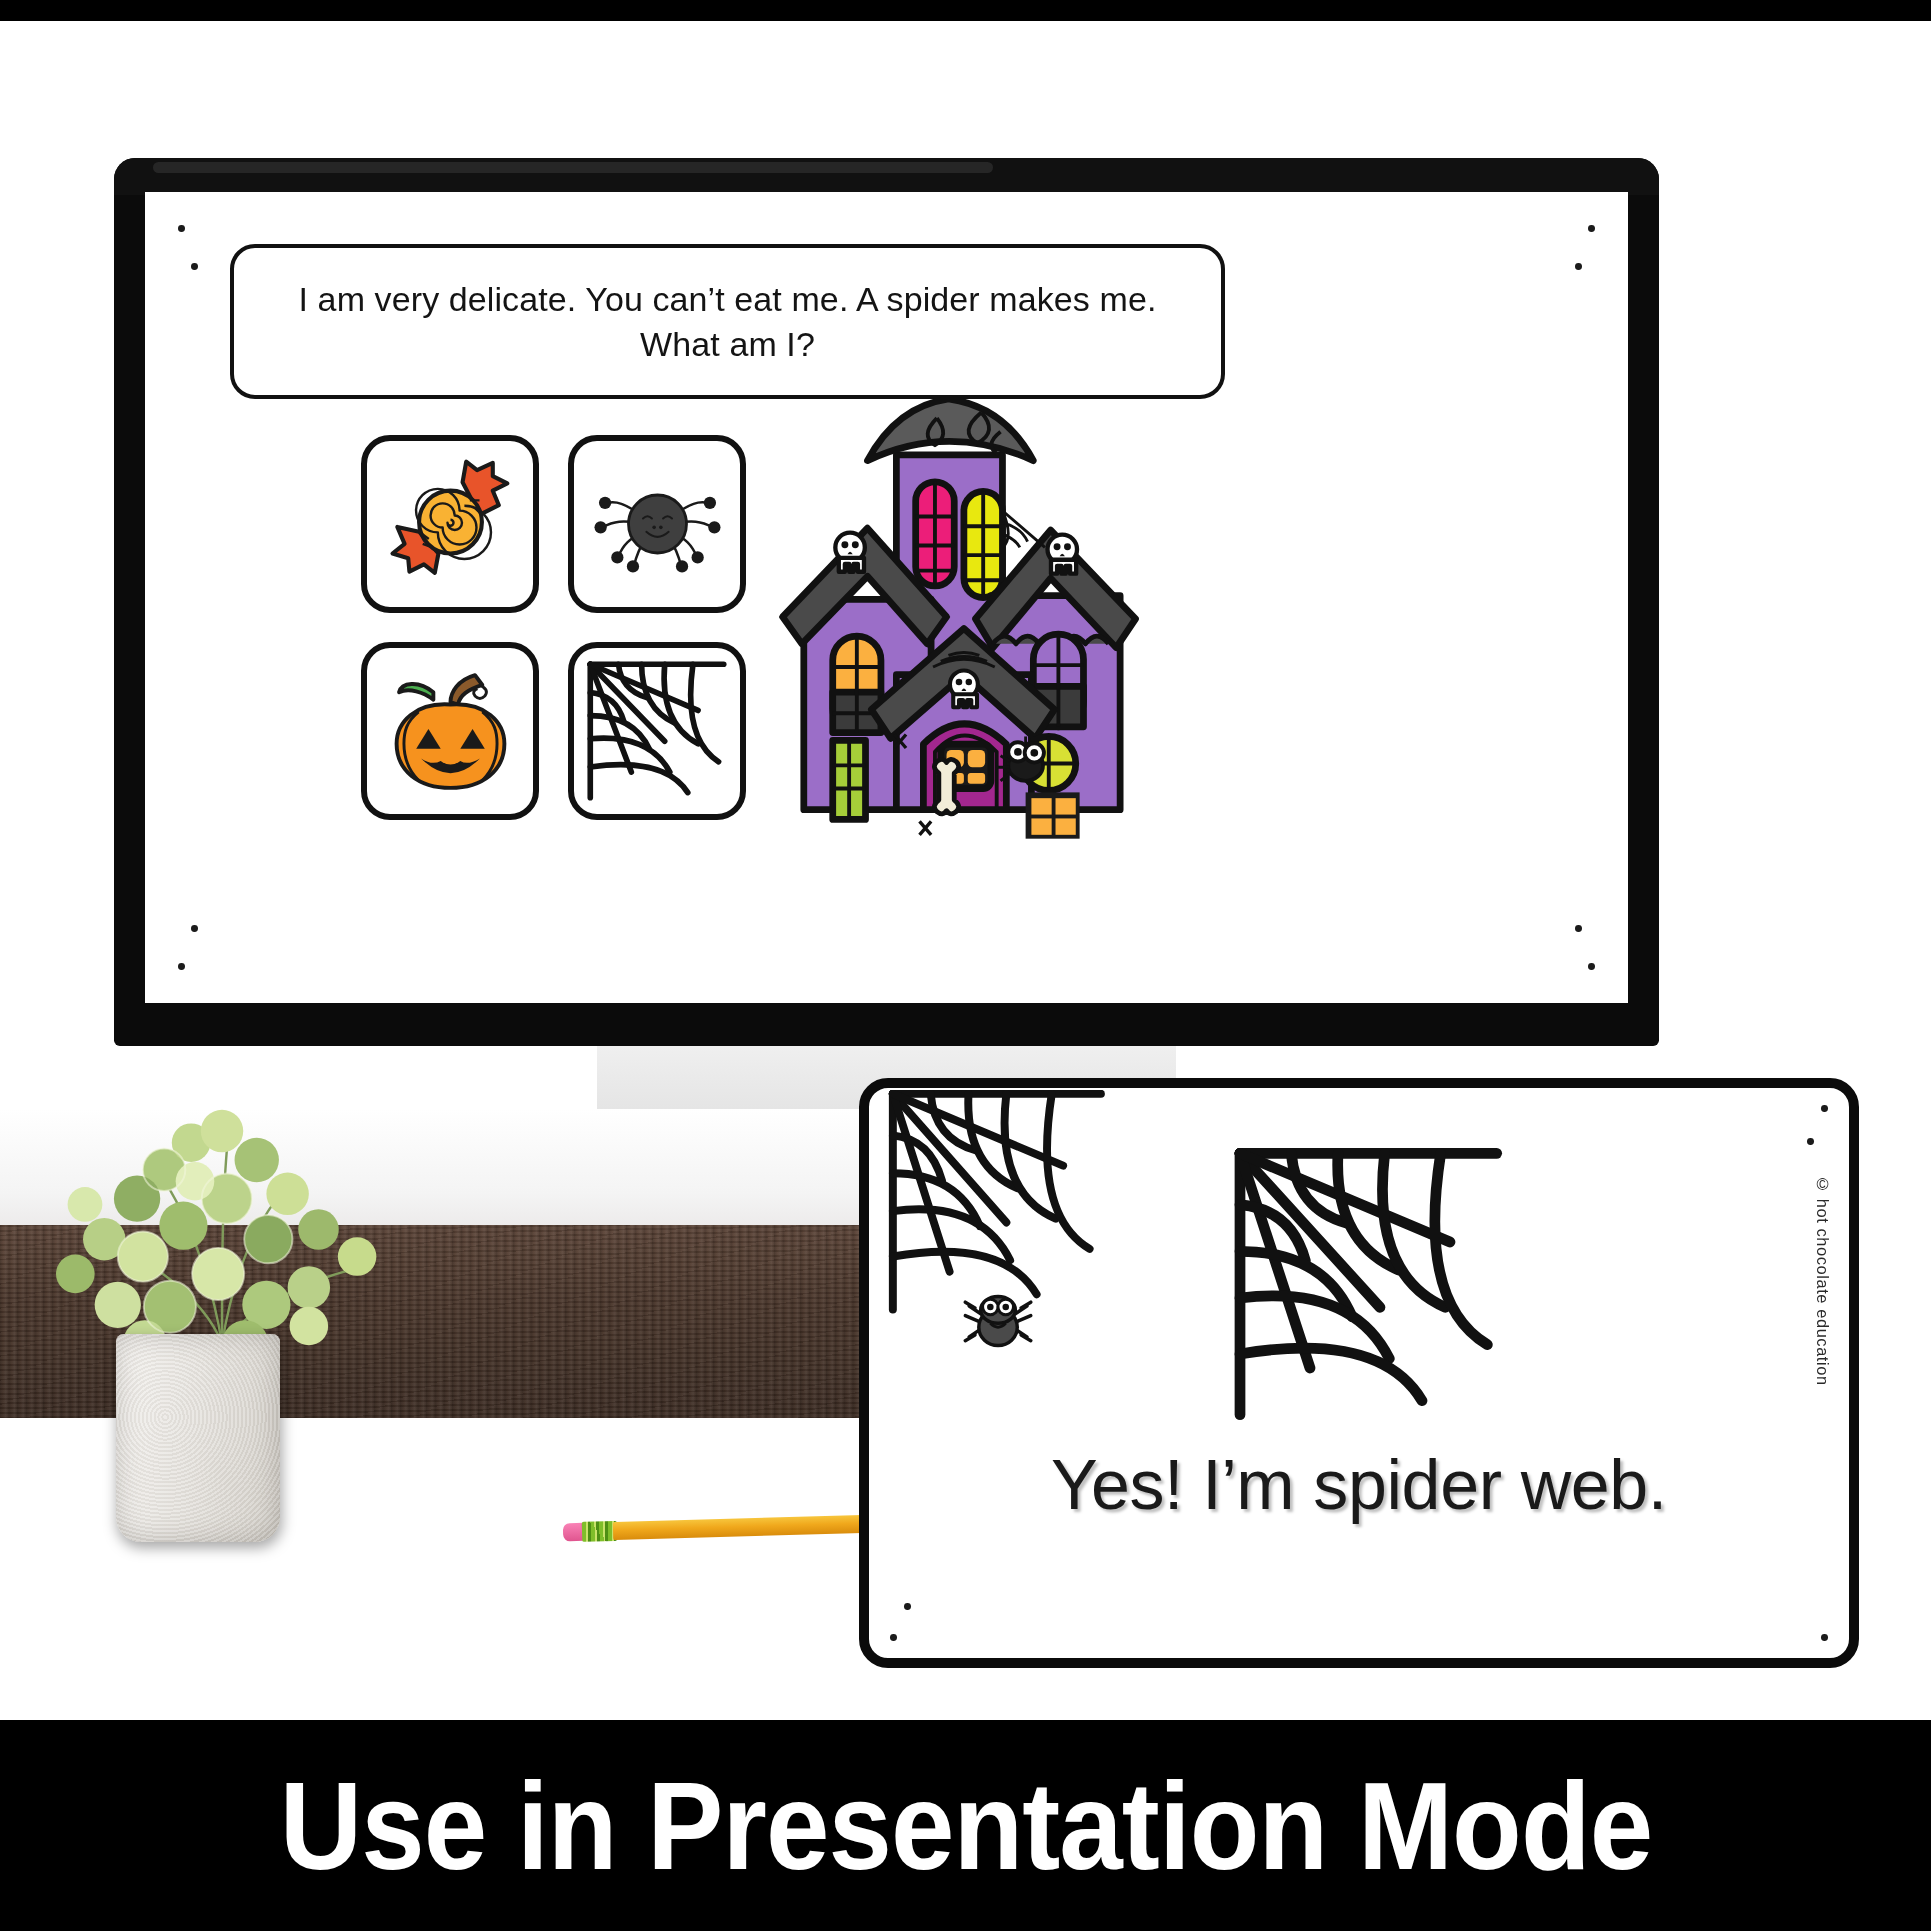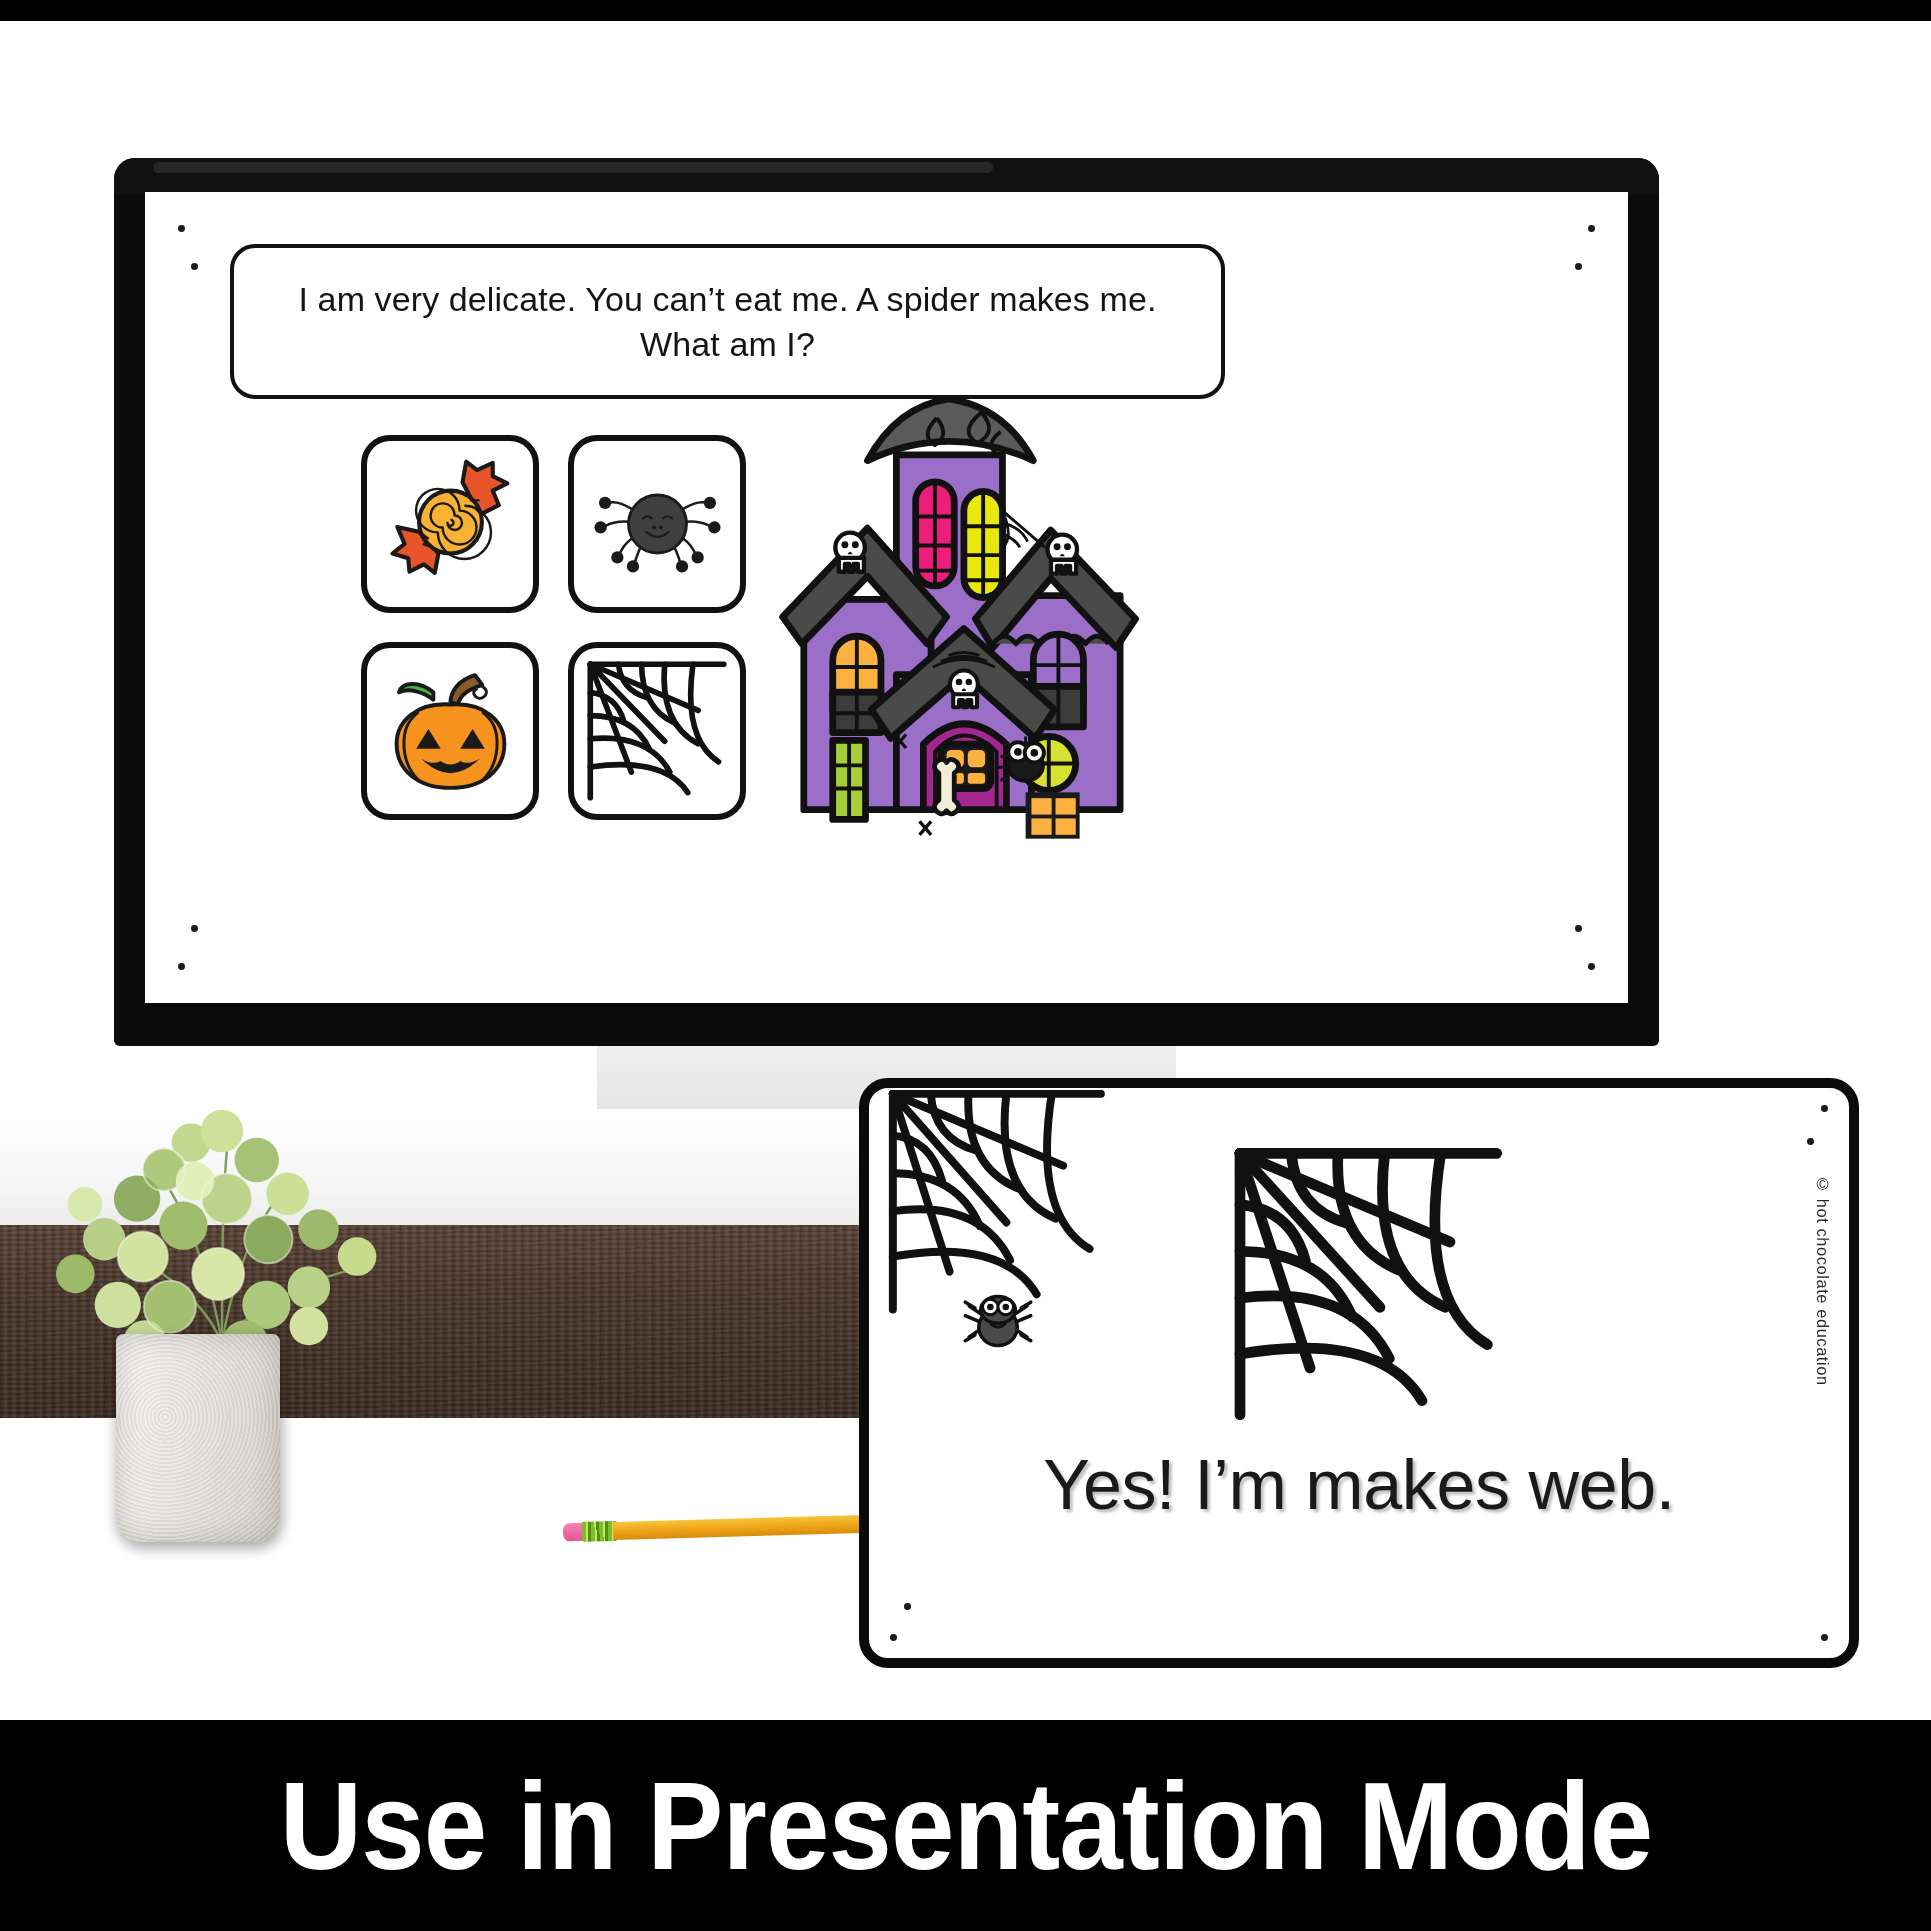--- a/index.html
+++ b/index.html
@@ -441,21 +441,21 @@
             <path d="M6 66 Q54 60 70 92"></path>
               <path d="M6 90 Q66 80 84 110"></path>
             <path d="M28 4 Q30 28 52 34"></path>
               <path d="M48 4 Q46 42 74 54"></path>
             <path d="M68 4 Q62 56 94 70"></path>
               <path d="M92 4 Q82 68 112 86"></path>
           </g>
         </svg>
       </div>
 
-      <div class="ans">Yes! I’m makes web.</div>
+      <div class="ans">Yes! I’m spider web.</div>
       <div class="copyright">© hot chocolate education</div>
     </div>
 
   </div>
 
   <div class="banner">
     <div class="banner-text">Use in Presentation Mode</div>
   </div>
 
 </div>

